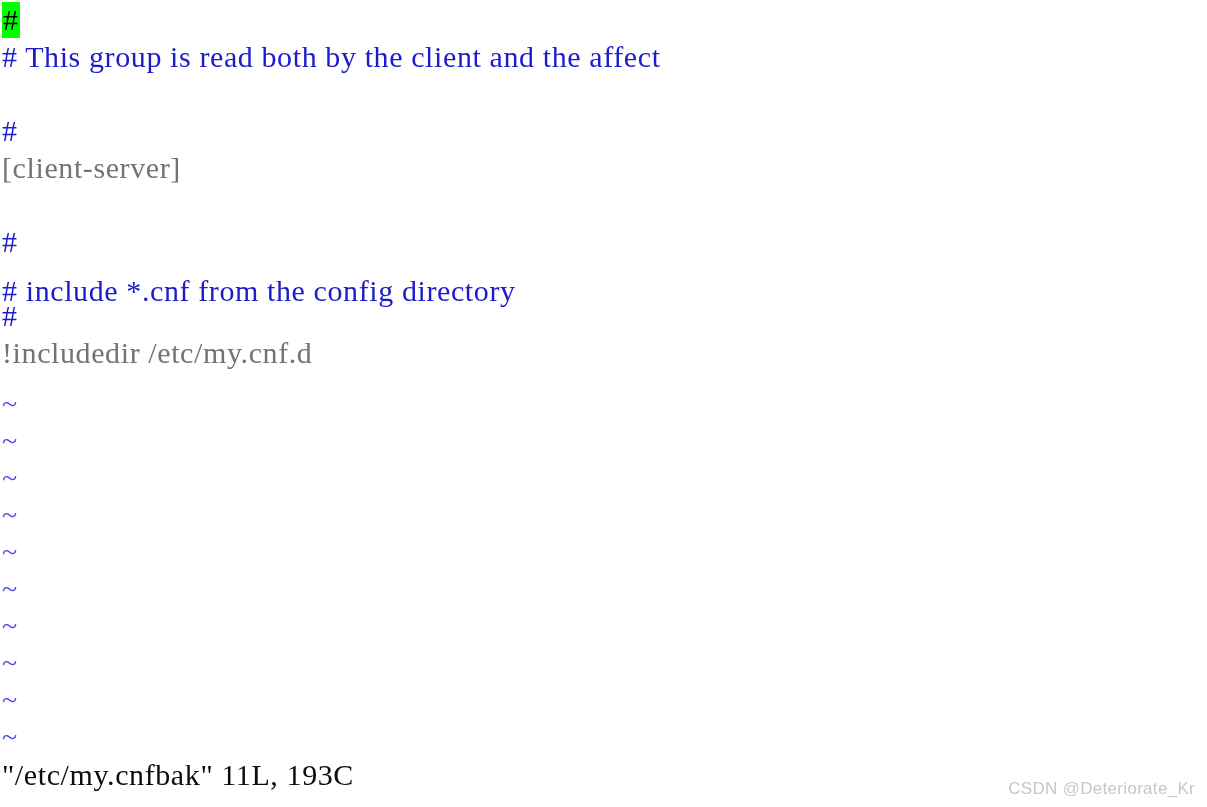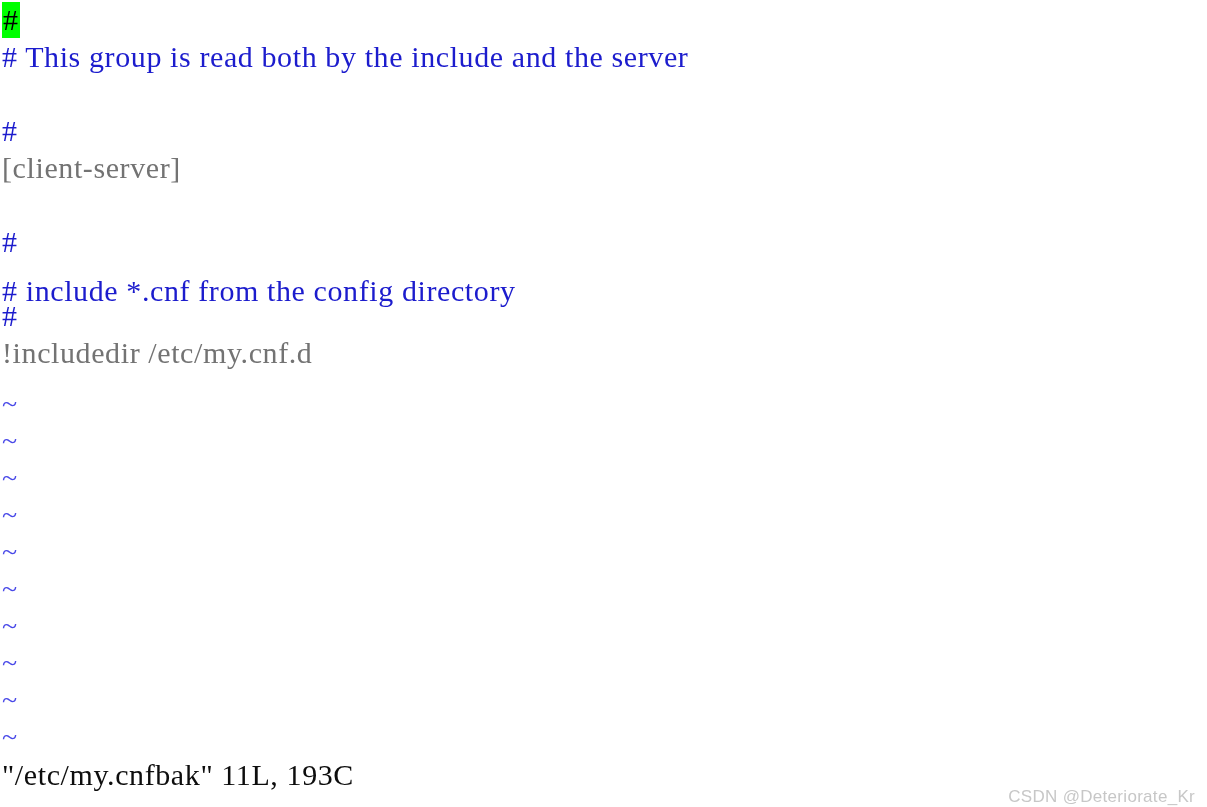--- a/index.html
+++ b/index.html
@@ -68,38 +68,38 @@
     font-size: 30px;
     letter-spacing: 0.6px;
     color: #0d0d0d;
     font-family: "Liberation Serif", "DejaVu Serif", serif;
   }
 
   
   #watermark {
     position: absolute;
     right: 12px;
-    bottom: 0;
+    bottom: 8px;
     font-size: 17px;
     color: #c7c7c7;
     font-family: "Liberation Sans", "DejaVu Sans", sans-serif;
     letter-spacing: 0.3px;
     white-space: pre;
   }
 </style>
 </head>
 <body>
 
 <div id="screen">
 
   <div id="buffer">
 
     <div class="line c-comment" style="top:1px;"><span class="cursor-cell">#</span><span></span></div>
 
-    <div class="line c-comment" style="top:38px;"># This group is read both by the include and the server</div>
+    <div class="line c-comment" style="top:38px;"># This group is read both by the client and the affect</div>
     <div class="line c-comment" style="top:112px;">#</div>
     <div class="line c-normal" style="top:149px;">[client-server]</div>
     <div class="line c-normal" style="top:186px;"></div>
     <div class="line c-comment" style="top:223px;">#</div>
     <div class="line c-comment" style="top:260px;margin-top:12px;"># include *.cnf from the config directory</div>
     <div class="line c-comment" style="top:297px;">#</div>
     <div class="line c-normal" style="top:334px;">!includedir /etc/my.cnf.d</div>
 
     <div class="line c-tilde" style="top:385px;">~</div>
     <div class="line c-tilde" style="top:422px;">~</div>

